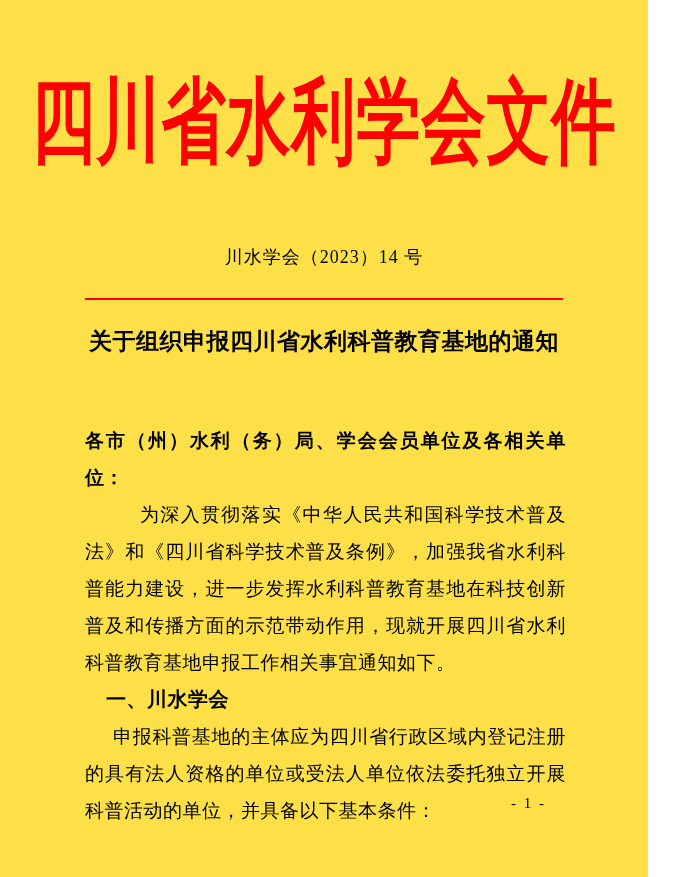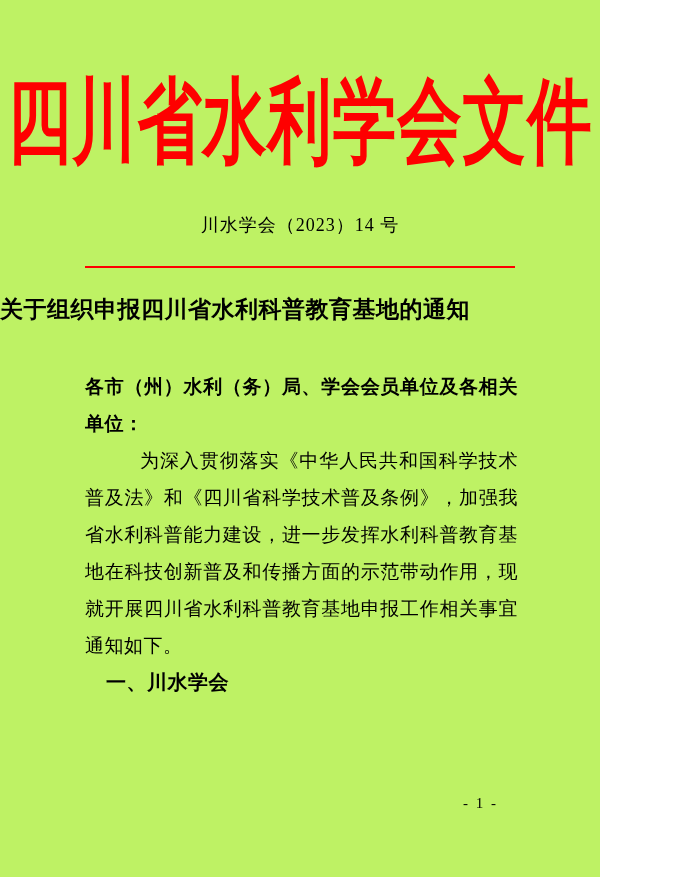--- a/index.html
+++ b/index.html
@@ -2,23 +2,23 @@
 <html><head>
 <meta charset="utf-8">
 <style>
   html, body {
     margin: 0;
     padding: 0;
     background: #ffffff;
   }
   .page {
     position: relative;
-    width: 600px;
+    width: 648px;
     height: 877px;
-    background: #bef264;
+    background: #fde047;
     overflow: hidden;
     color: #000000;
     font-family: "Liberation Serif", serif;
   }
   
   .masthead {
     margin-top: 58px;
     height: 130px;
     display: flex;
     align-items: center;
@@ -29,45 +29,45 @@
     font-size: 64px;
     font-weight: bold;
     letter-spacing: 1px;
     white-space: nowrap;
     transform: scaleY(1.45);
     transform-origin: center;
     line-height: 1;
   }
   
   .doc-number {
-    margin-top: 24px;
+    margin-top: 56px;
     text-align: center;
     font-size: 18px;
     letter-spacing: 1px;
     line-height: 26px;
     font-family: "Liberation Serif", serif;
   }
   
   .red-rule {
     margin: 28px 85px 0 85px;
     height: 2px;
   }
   
   .subject {
     margin-top: 26px;
-    text-align: left;
+    text-align: center;
     font-family: "Liberation Sans", sans-serif;
     font-weight: bold;
     font-size: 23px;
     line-height: 30px;
     letter-spacing: 0.5px;
   }
   
   .body-block {
-    margin: 44px 82px 0 85px;
+    margin: 66px 82px 0 85px;
     font-size: 19px;
     line-height: 37px;
     letter-spacing: 0.5px;
     text-align: justify;
   }
   .salutation {
     font-weight: bold;
     font-family: "Liberation Serif", serif;
   }
   .para-intro {
@@ -108,17 +108,18 @@
   <div class="doc-number">川水学会（2023）14 号</div>
 
   <div class="red-rule" style="background: rgb(254, 0, 0);"></div>
 
   <div class="subject">关于组织申报四川省水利科普教育基地的通知</div>
 
   <div class="body-block">
     <div class="salutation">各市（州）水利（务）局、学会会员单位及各相关单位：</div>
     <div class="para-intro">为深入贯彻落实《中华人民共和国科学技术普及法》和《四川省科学技术普及条例》，加强我省水利科普能力建设，进一步发挥水利科普教育基地在科技创新普及和传播方面的示范带动作用，现就开展四川省水利科普教育基地申报工作相关事宜通知如下。</div>
     <div class="section-heading">一、川水学会</div>
+    <div class="para-conditions">申报科普基地的主体应为四川省行政区域内登记注册的具有法人资格的单位或受法人单位依法委托独立开展科普活动的单位，并具备以下基本条件：</div>
   </div>
 
   <div class="page-number">- 1 -</div>
 
 </div>
 
 </body></html>

